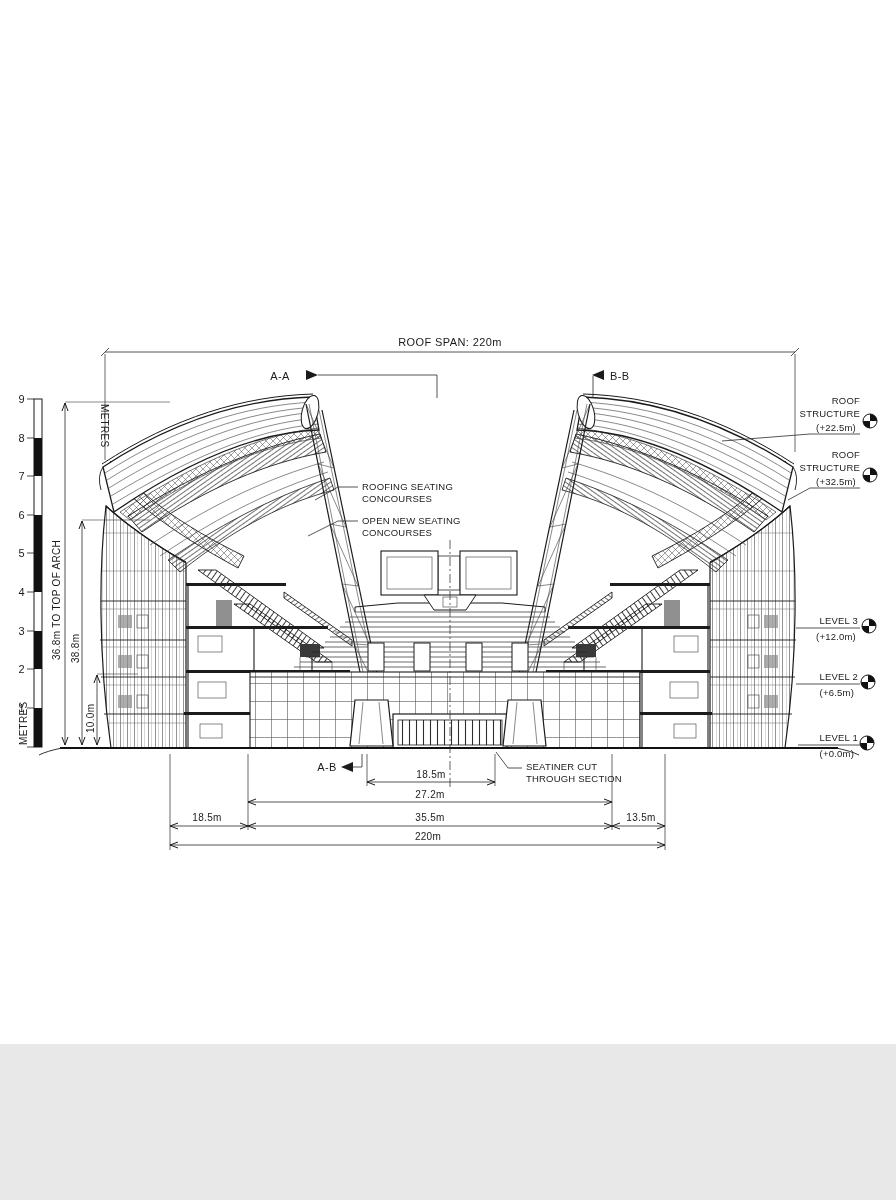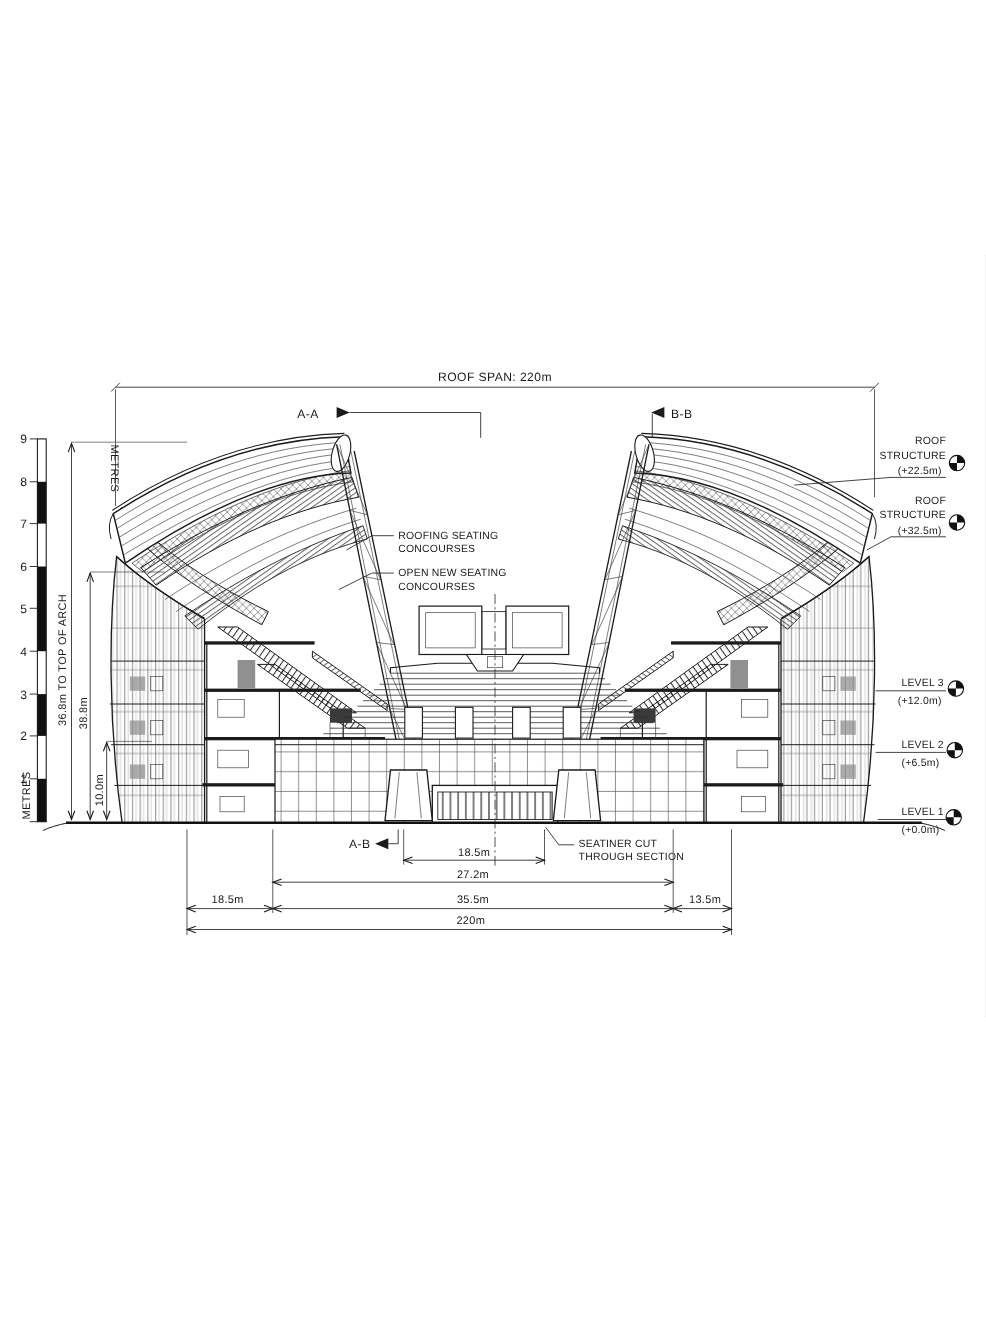--- a/index.html
+++ b/index.html
@@ -1,16 +1,16 @@
 <!DOCTYPE html>
 <html><head>
 <meta charset="utf-8">
 <style>
   html,body{margin:0;padding:0;background:#e8e8e8;}
-  .canvas{position:relative;width:896px;height:1200px;background:#ffffff;margin:0 auto;overflow:hidden;}
+  .canvas{position:relative;width:896px;height:1044px;background:#ffffff;margin:0 auto;overflow:hidden;}
   svg{display:block;}
   text{font-family:"Liberation Sans","DejaVu Sans",sans-serif;fill:#1b1b1b;}
   .t10{font-size:10px;letter-spacing:.3px;}
   .t11{font-size:11px;letter-spacing:.4px;}
   .t9{font-size:9.5px;letter-spacing:.2px;}
   .ln{stroke:#1b1b1b;fill:none;}
   .dim{stroke:#2a2a2a;stroke-width:.8;fill:none;}
   .thin{stroke:#3a3a3a;stroke-width:.6;fill:none;}
   .wit{stroke:#2a2a2a;stroke-width:.7;fill:none;}
 </style>

